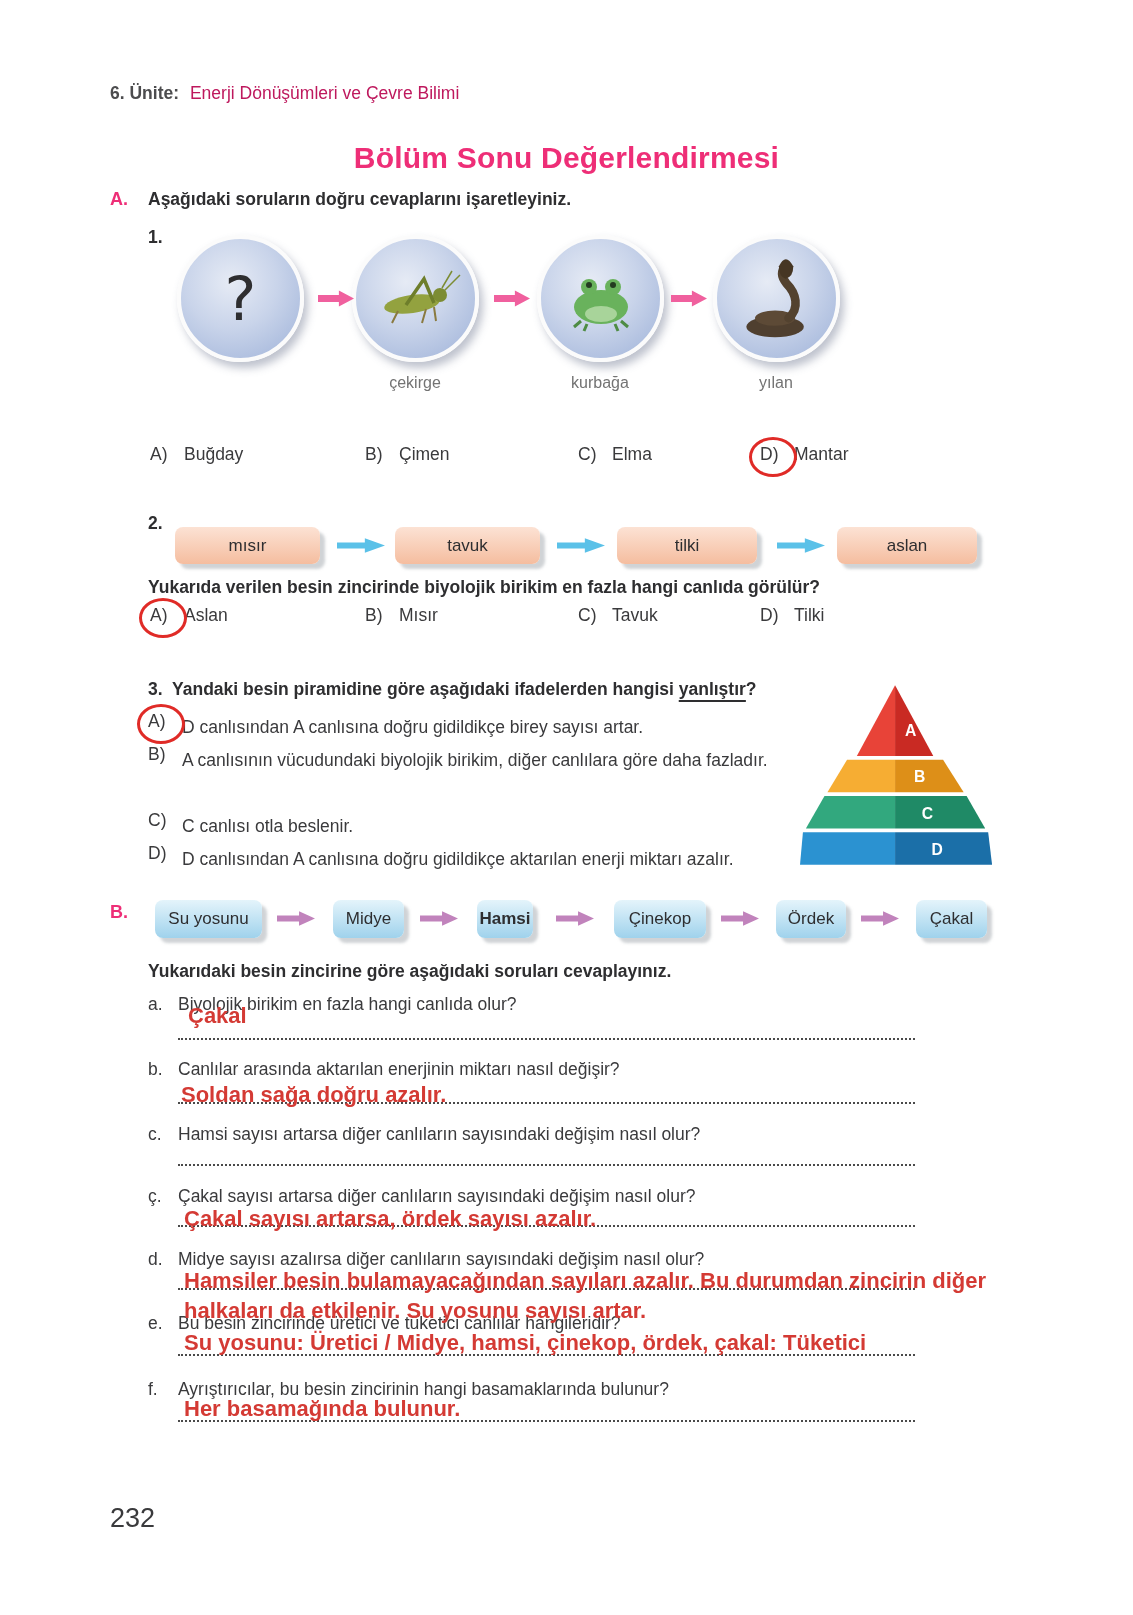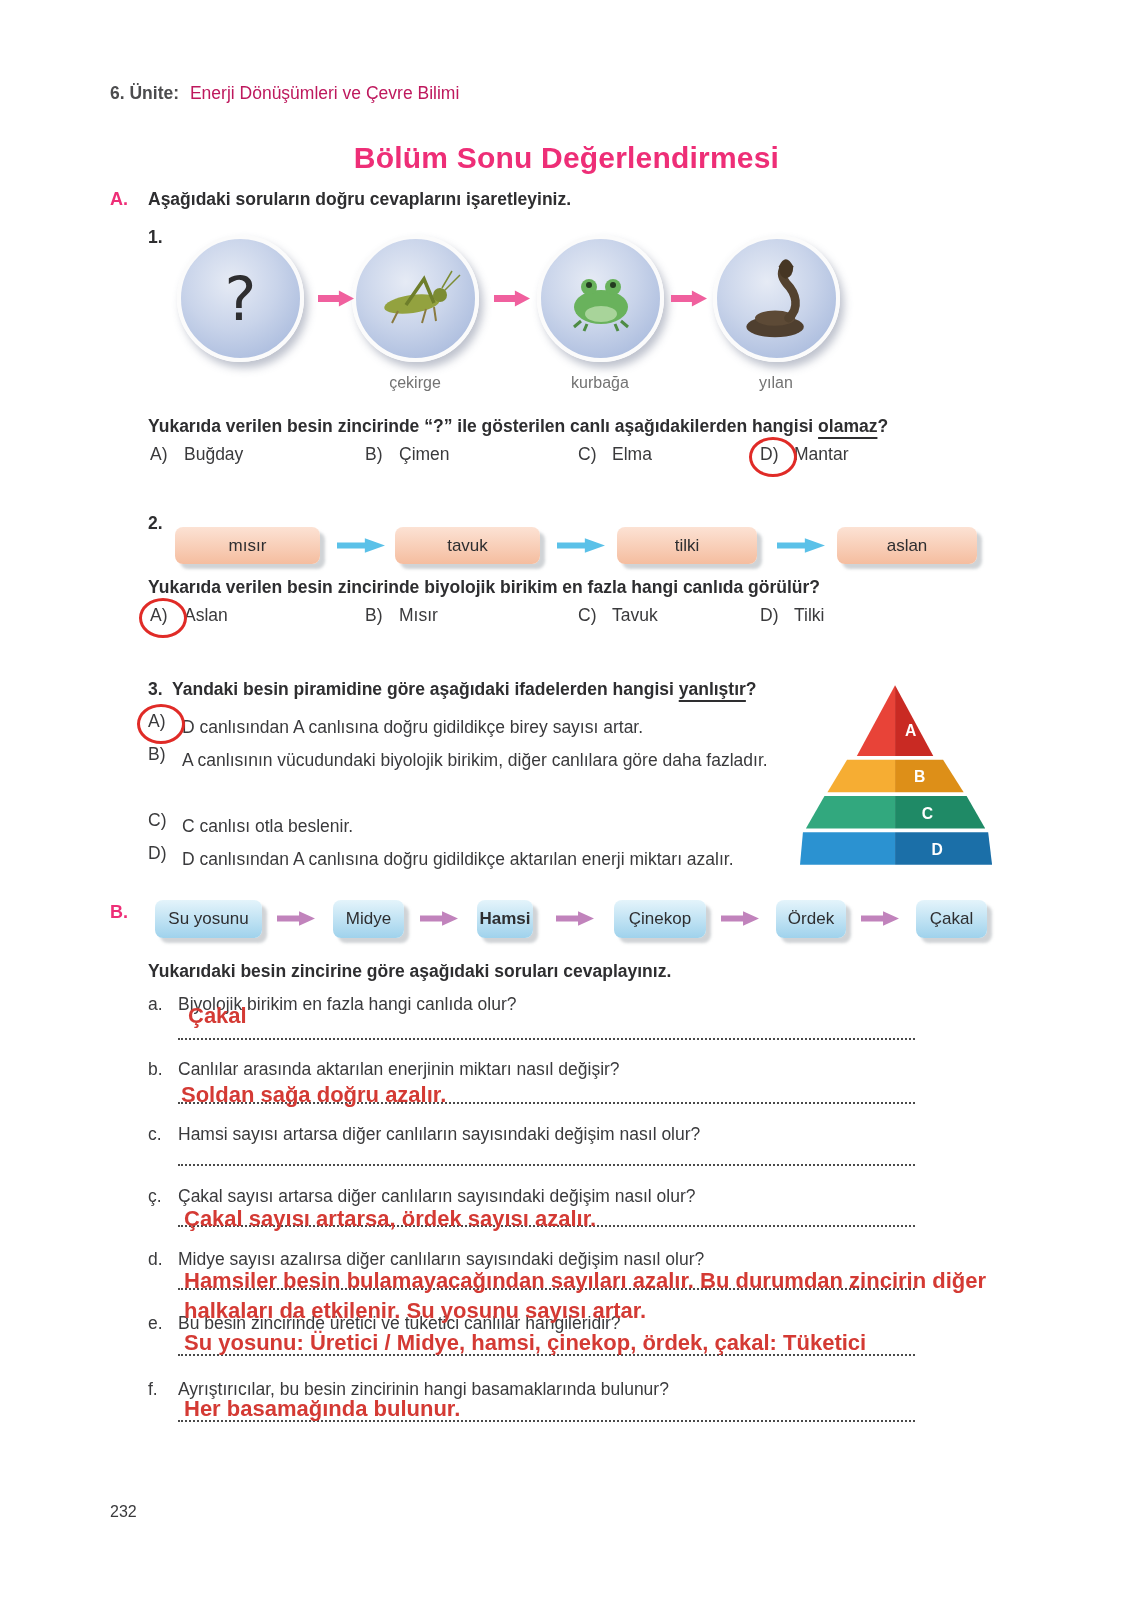--- a/index.html
+++ b/index.html
@@ -46,21 +46,21 @@
     display:flex;align-items:center;justify-content:center;
     box-shadow:5px 5px 3px rgba(170,175,180,.55);box-sizing:border-box;
   }
   .chain-box.peach{background:linear-gradient(#fce2d4,#f5bd9f);height:37px;}
   .chain-box.blue{background:linear-gradient(#e4f4fb,#9fd2ec);height:38px;}
   
   .qa{display:flex;font-size:17.5px;color:#3a3a3c;}
   .qa-letter{flex:0 0 30px;}
   .dotline{height:0;border-bottom:2.6px dotted #4a4a4a;}
   .red-ans{font-size:22px;font-weight:bold;color:#d43a34;white-space:nowrap;z-index:5;}
-  .pagenum{font-size:16px;color:#3a3a3c;}
+  .pagenum{font-size:27px;color:#3a3a3c;}
   svg text{font-family:"Liberation Sans","DejaVu Sans",sans-serif;}
 </style>
 </head>
 <body>
 
 <div class="page">
 
   <div class="abs unit-header" style="left:110px;top:83px;">
     <span>6. Ünite:</span>
     <span class="unit-title">Enerji Dönüşümleri ve Çevre Bilimi</span>
@@ -112,23 +112,20 @@
   </div>
 
   <div class="abs arrow pink" style="left:318px;top:289px;"></div>
   <div class="abs arrow pink" style="left:494px;top:289px;"></div>
   <div class="abs arrow pink" style="left:671px;top:289px;"></div>
 
   <span class="abs circle-label" style="left:415px;top:374px;">çekirge</span>
   <span class="abs circle-label" style="left:600px;top:374px;">kurbağa</span>
   <span class="abs circle-label" style="left:776px;top:374px;">yılan</span>
 
-  <div class="abs qtext" style="left:148px;top:416px;">
-    <span>Yukarıda verilen besin zincirinde “?” ile gösterilen canlı aşağıdakilerden hangisi </span><span class="u">olamaz</span><span>?</span>
-  </div>
 
   <div class="abs option" style="left:150px;top:444px;">
     <span class="opt-letter">A)</span><span>Buğday</span>
   </div>
   <div class="abs option" style="left:365px;top:444px;">
     <span class="opt-letter">B)</span><span>Çimen</span>
   </div>
   <div class="abs option" style="left:578px;top:444px;">
     <span class="opt-letter">C)</span><span>Elma</span>
   </div>

